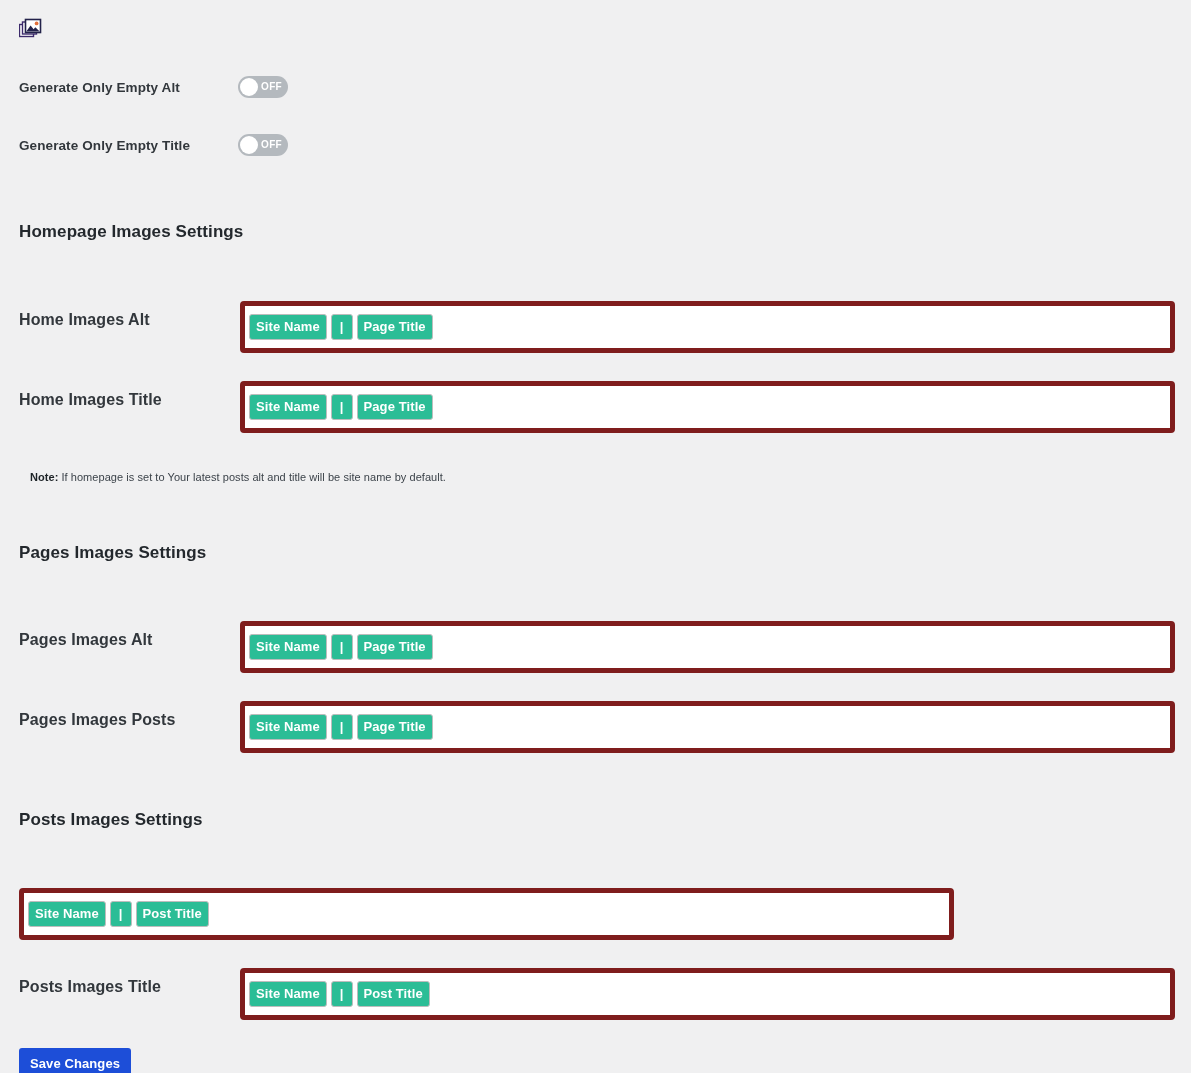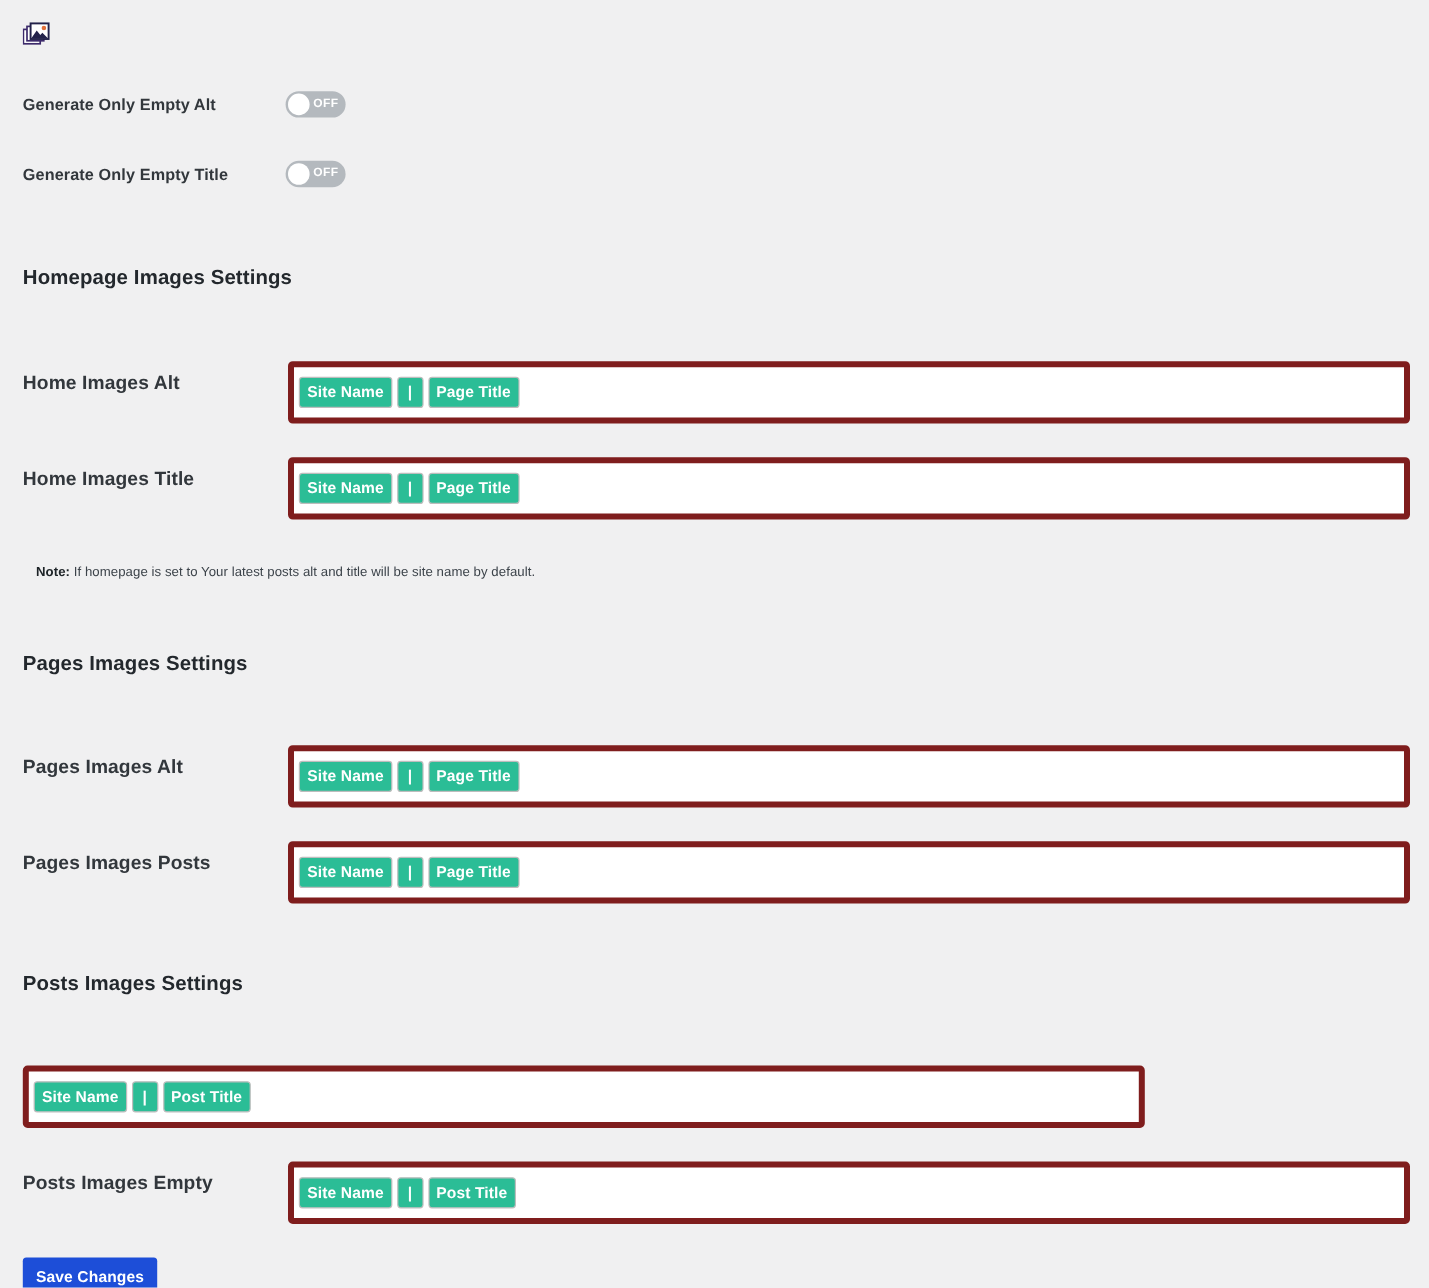--- a/index.html
+++ b/index.html
@@ -260,21 +260,21 @@
 
   <div class="field-row" style="margin-top:58px;">
     <div class="token-input">
       <span class="token">Site Name</span>
       <span class="token sep">|</span>
       <span class="token">Post Title</span>
     </div>
   </div>
 
   <div class="field-row" style="margin-top:28px;">
-    <span class="field-label">Posts Images Empty</span>
+    <span class="field-label">Posts Images Title</span>
     <div class="token-input">
       <span class="token">Site Name</span>
       <span class="token sep">|</span>
       <span class="token">Post Title</span>
     </div>
   </div>
 
   <div style="margin-top:28px;">
     <button class="btn btn-primary">Save Changes</button>
   </div>

